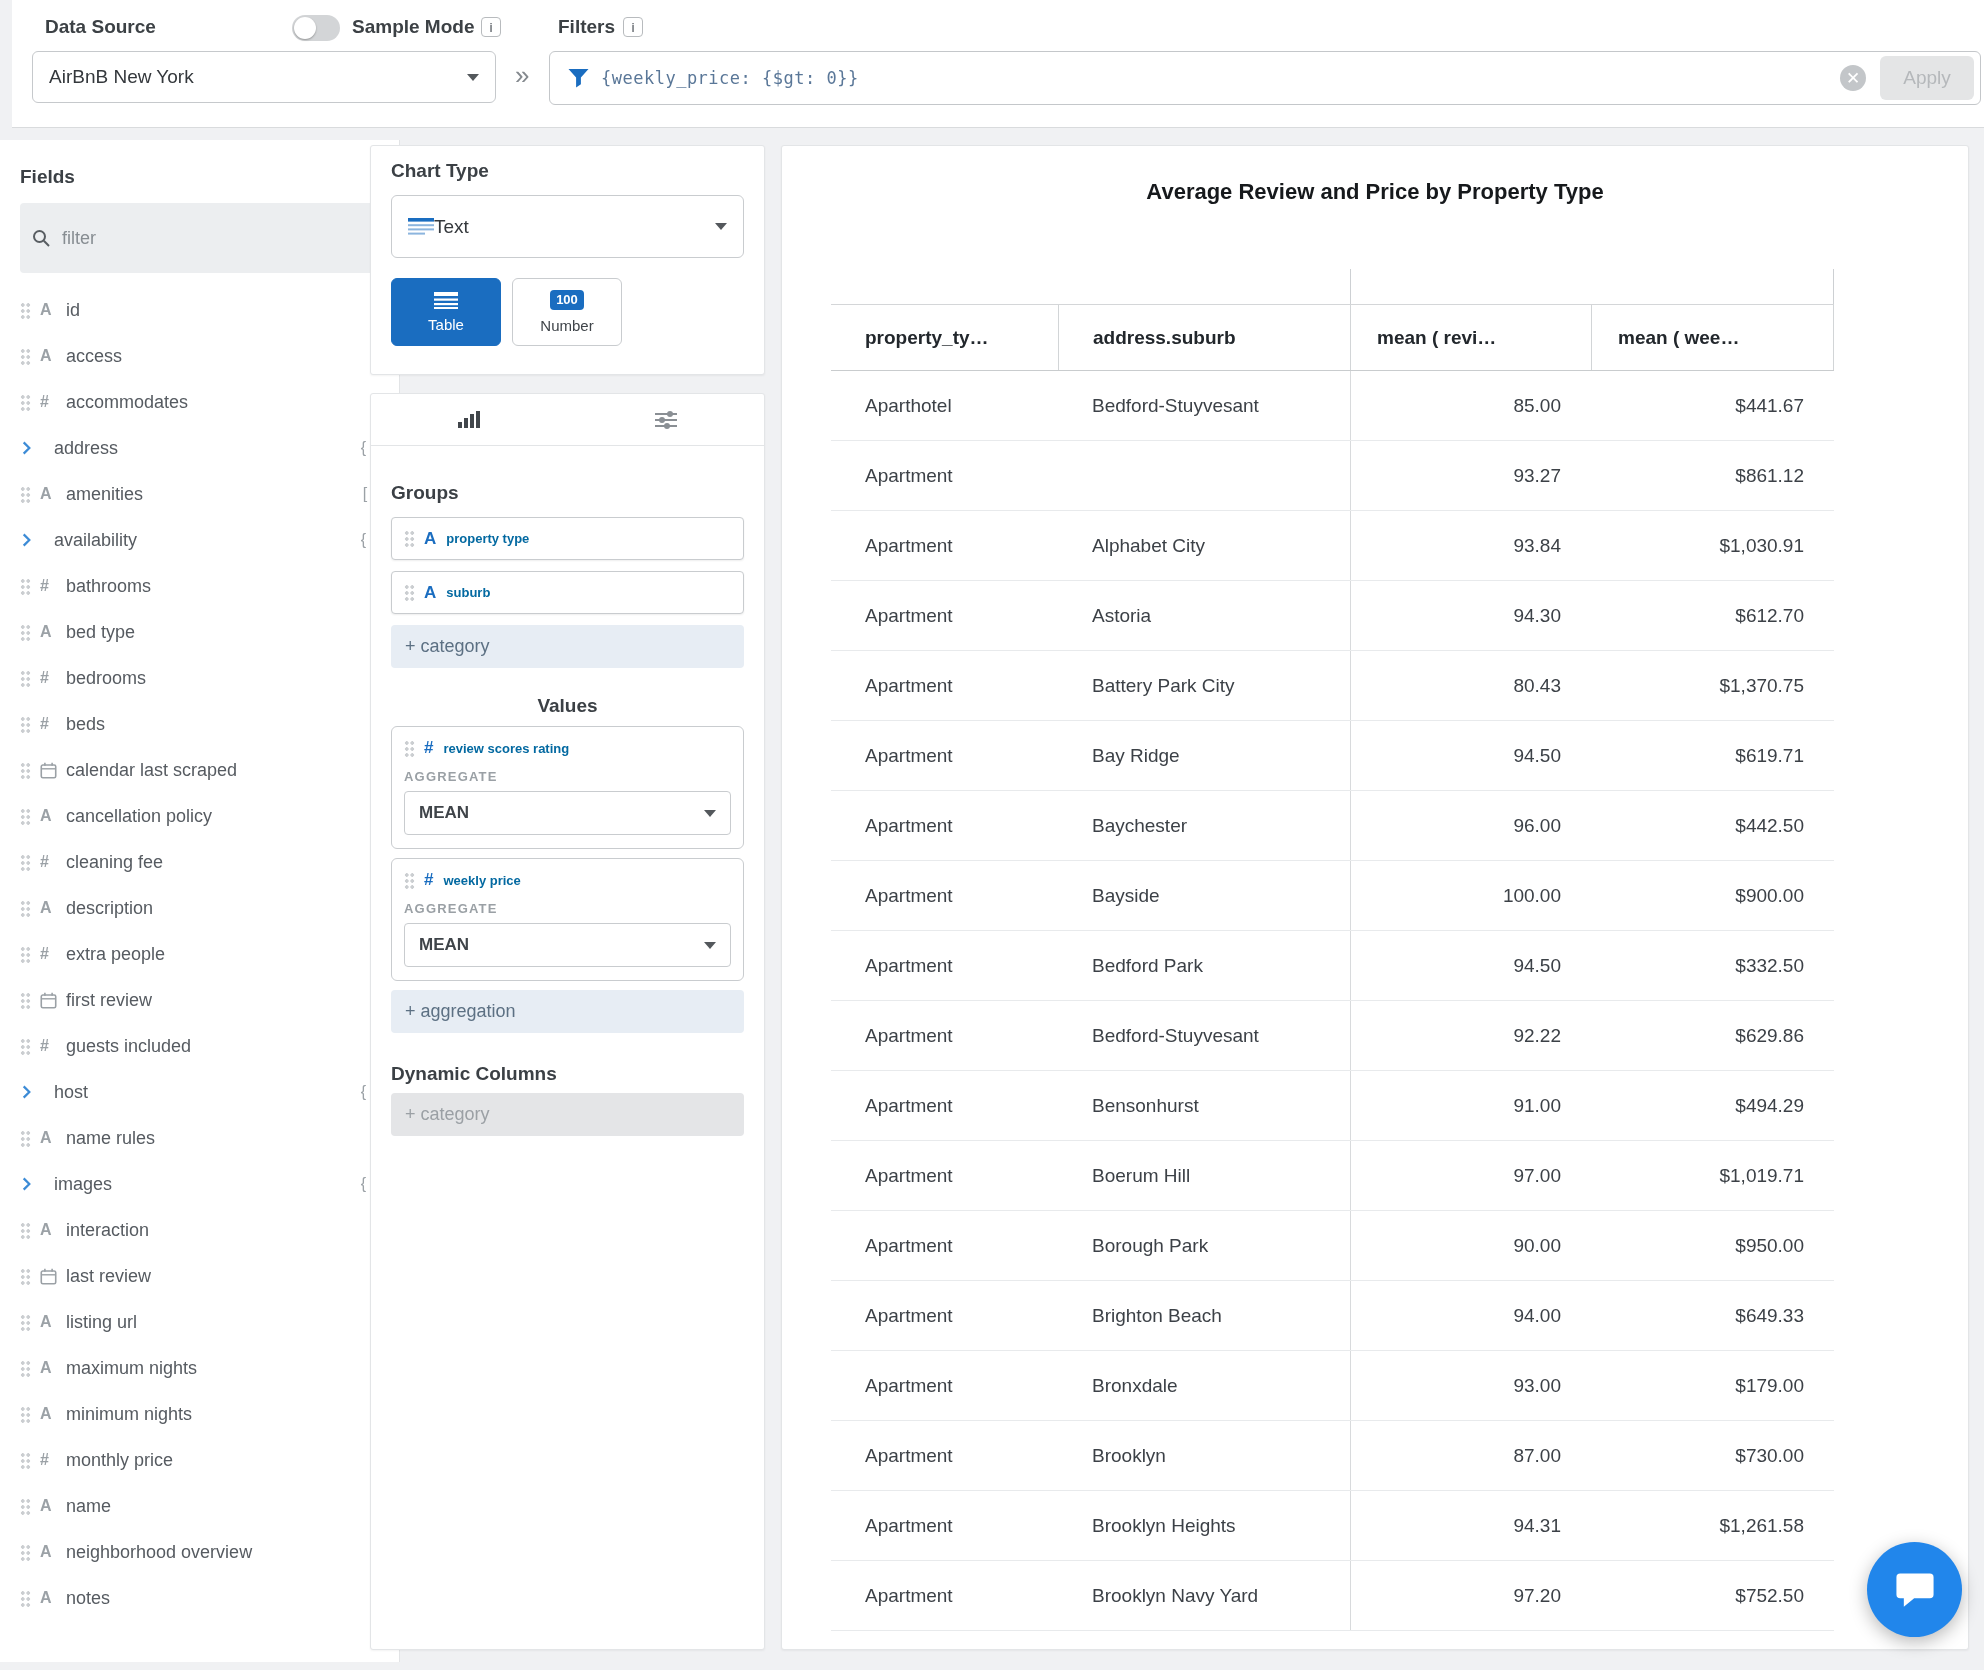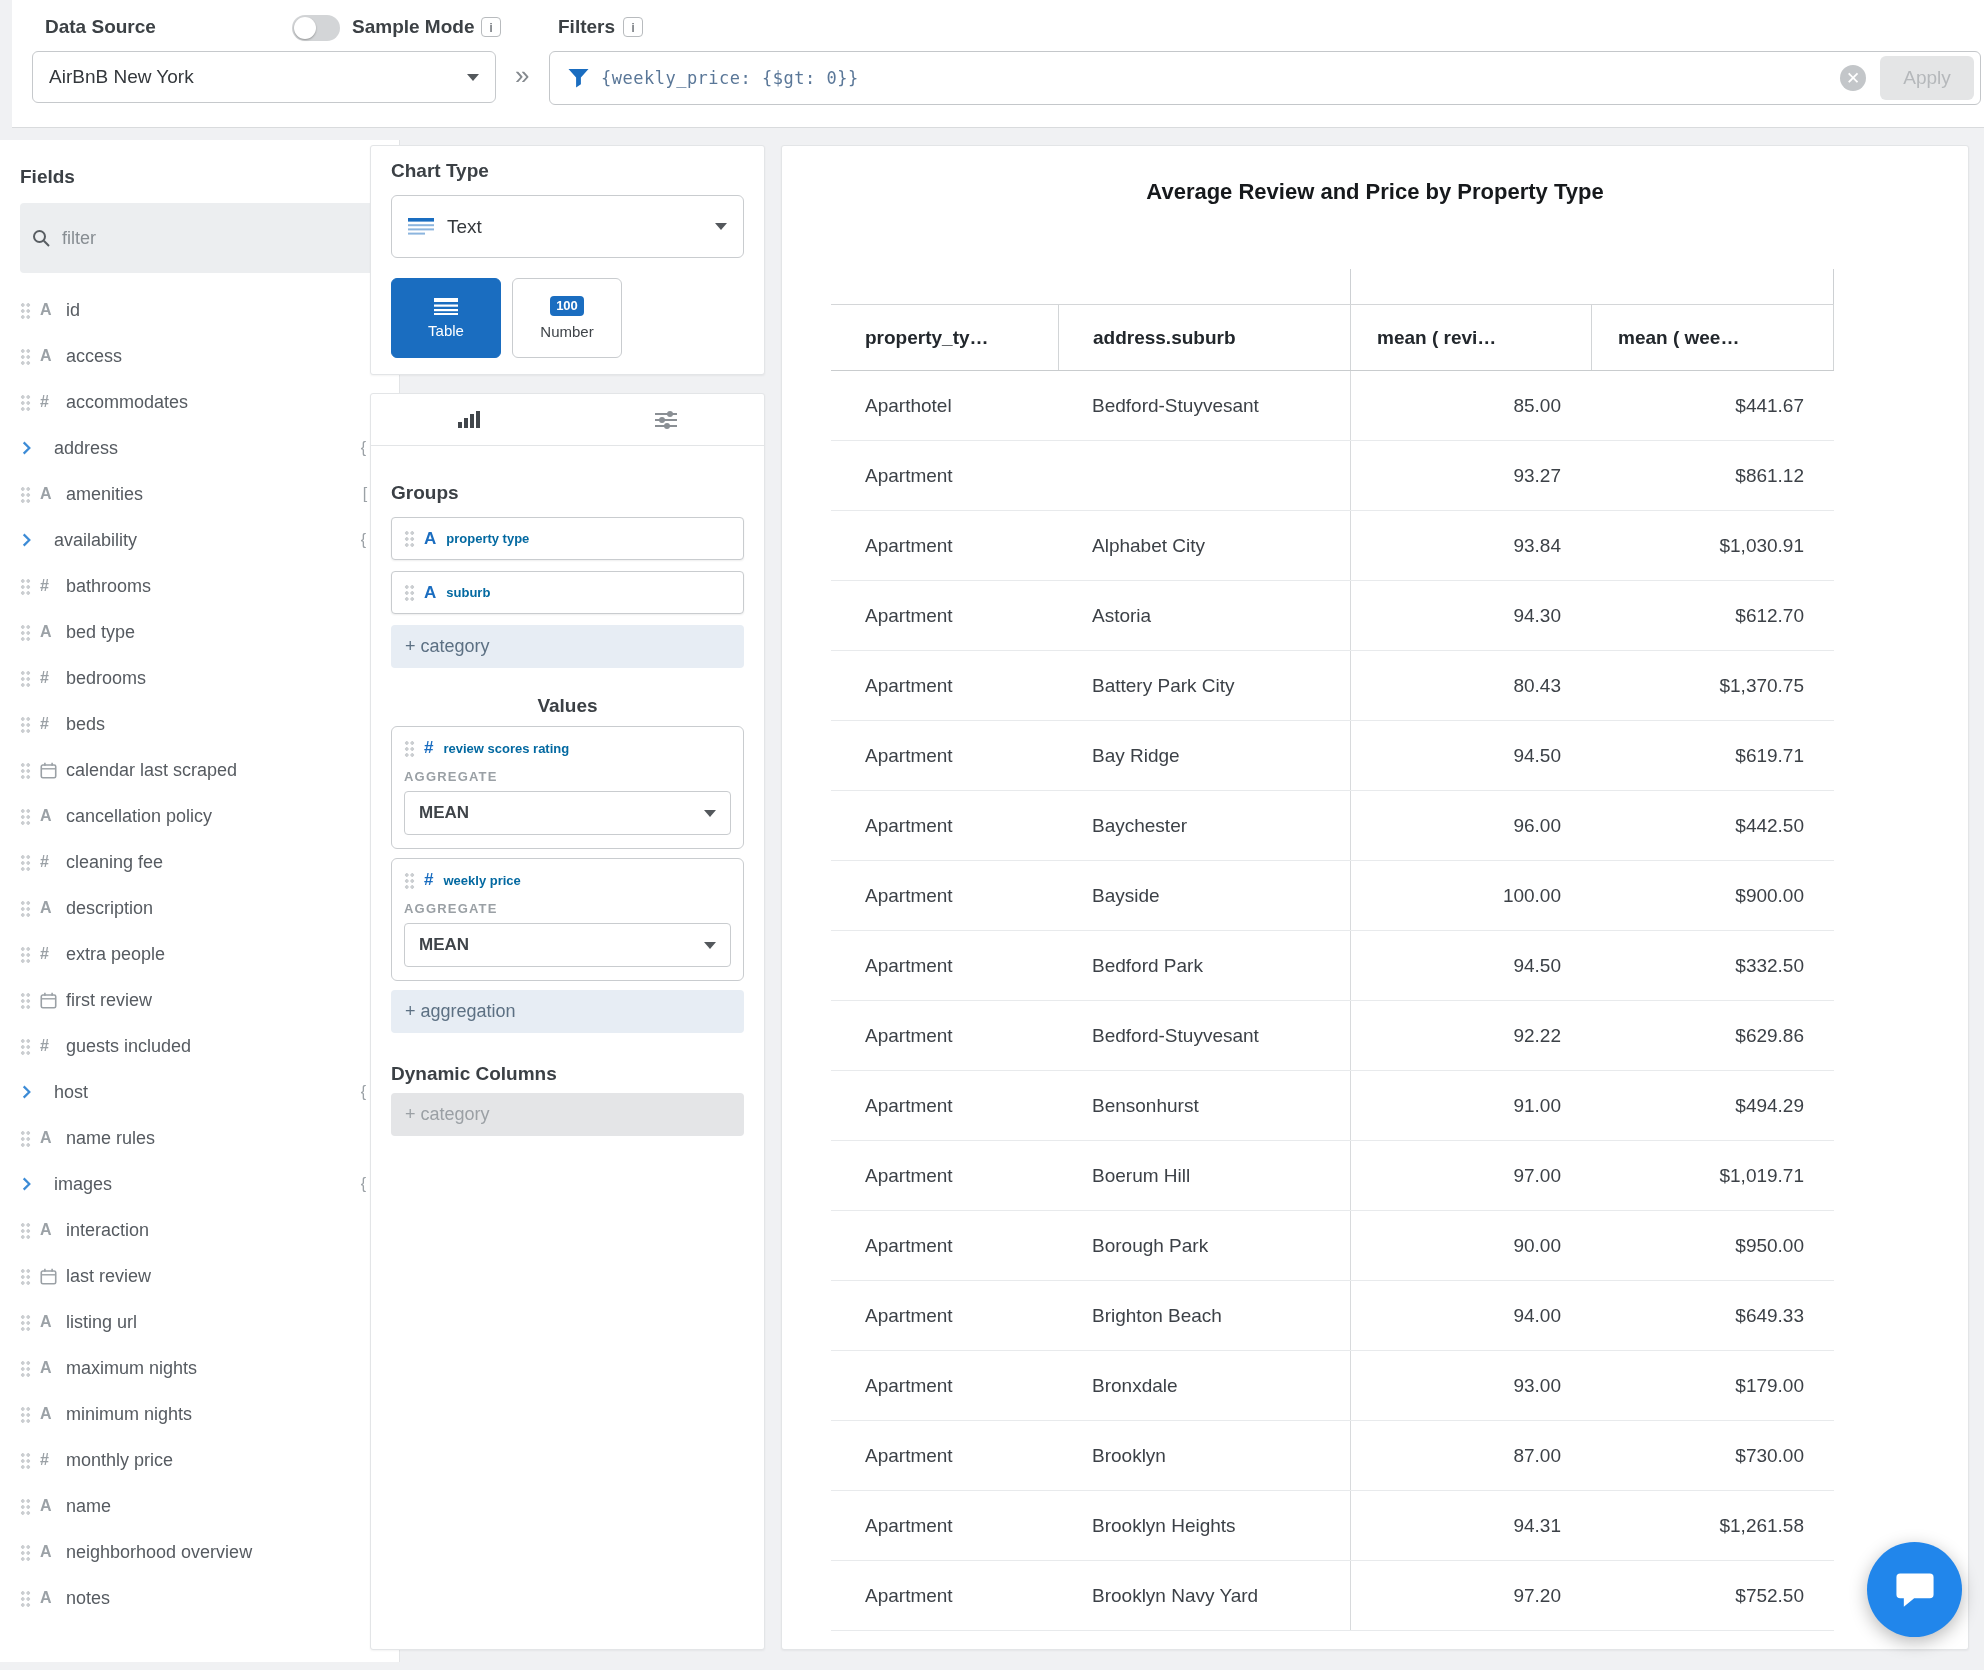--- a/index.html
+++ b/index.html
@@ -49,24 +49,24 @@
   .ficon{width:26px;flex:none;font-size:16px;font-weight:700;color:#9ba1a6;display:flex;align-items:center;}
   .objchev{width:34px;flex:none;display:flex;align-items:center;padding-left:2px;box-sizing:border-box;}
   .flabel{flex:1;white-space:nowrap;overflow:hidden;}
   .fbadge{margin-left:auto;flex:none;color:#9ba1a6;font-size:16px;letter-spacing:1px;}
 
   
   .builder-col{position:absolute;left:370px;top:17px;width:395px;bottom:20px;}
   .chart-type-card{height:230px;padding:14px 20px;}
   .sec-title{font-size:19px;font-weight:700;color:#3b4045;}
   .ct-select{margin-top:13px;height:63px;box-sizing:border-box;border:1px solid #c9cccf;border-radius:6px;display:flex;
-        align-items:center;gap:13px;padding:0 16px;cursor:pointer;}
+        align-items:center;padding:0 16px;cursor:pointer;}
   .ct-value{font-size:19px;color:#34383c;}
   .subtype-row{display:flex;gap:11px;margin-top:20px;}
-  .subtype{display:flex;flex-direction:column;align-items:center;justify-content:center;gap:7px;width:110px;height:80px;
+  .subtype{display:flex;flex-direction:column;align-items:center;justify-content:center;gap:7px;width:110px;height:68px;
         background:#fff;border:1px solid #c9cccf;border-radius:6px;font-size:15px;color:#3f4449;font-family:inherit;cursor:pointer;}
   .subtype.sel{background:#1a6dc0;border-color:#1a6dc0;color:#fff;}
   .badge100{background:#1a6dc0;color:#fff;border-radius:4px;font-size:13px;font-weight:700;padding:2px 6px;line-height:1.2;}
 
   .encode-card{position:absolute;top:248px;left:0;right:0;bottom:0;overflow:hidden;}
   .tabstrip{display:flex;height:51px;border-bottom:1px solid #e3e5e7;}
   .tab{flex:1;display:flex;align-items:center;justify-content:center;cursor:pointer;}
   .encode-body{padding:0 20px;}
   .st-groups{margin:36px 0 13px;}
   .st-values{margin:27px 0 9px;text-align:center;}

